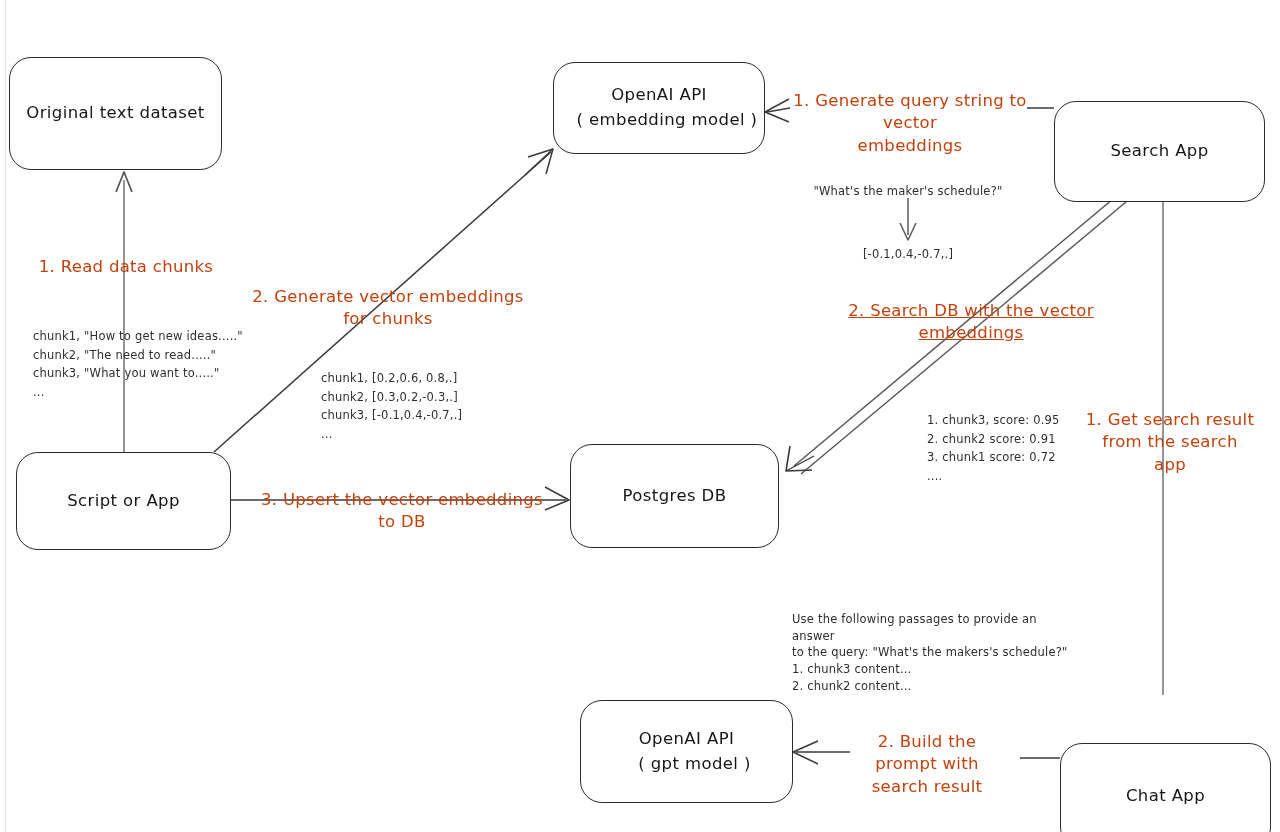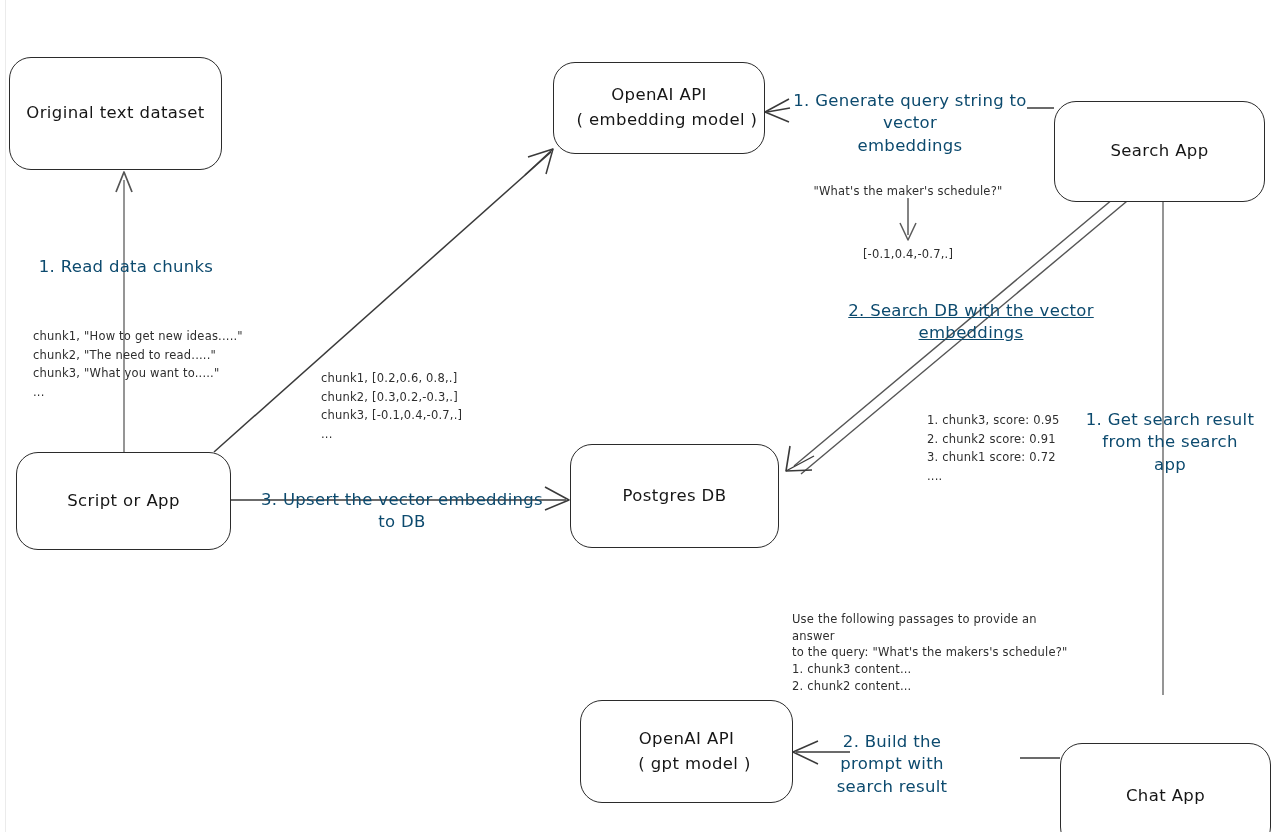--- a/index.html
+++ b/index.html
@@ -47,21 +47,21 @@
     letter-spacing: 0.4px;
     line-height: 1.5;
     color: #161616;
   }
   .node .l2 { display: block; margin-left: 16px; }
   .note {
     position: absolute;
     font-size: 16.5px;
     line-height: 1.35;
     letter-spacing: 0.3px;
-    color: #0c4a6e;
+    color: #c2410c;
     text-align: center;
     white-space: pre-line;
   }
   .small {
     position: absolute;
     font-size: 11.5px;
     line-height: 1.62;
     letter-spacing: 0.2px;
     color: #2e2e2e;
     white-space: pre-line;
@@ -157,32 +157,33 @@
     <span class="l1">Chat App</span>
   </div>
 
   <div class="node" style="left:580px; top:700px; width:213px; height:103px;">
     <span class="l1">OpenAI API</span>
     <span class="l2">( gpt model )</span>
   </div>
 
   <div class="note" style="left:36px; top:256px; width:180px;">1. Read data chunks</div>
 
+  <div class="note" style="left:238px; top:286px; width:300px;">2. Generate vector embeddings for chunks</div>
 
   <div class="note" style="left:252px; top:489px; width:300px;">3. Upsert the vector embeddings  to DB</div>
 
   <div class="note" style="left:790px; top:90px; width:240px;">1. Generate query string to vector
 embeddings</div>
 
   <div class="note" style="left:826px; top:300px; width:290px;text-decoration:underline;">2. Search DB with the vector embeddings</div>
 
   <div class="note" style="left:1085px; top:409px; width:170px;">1. Get search result
 from the search app</div>
 
-  <div class="note" style="left:812px; top:731px; width:160px;text-align:center;">2. Build the prompt with
+  <div class="note" style="left:847px; top:731px; width:160px;text-align:center;">2. Build the prompt with
 search result</div>
 
   <div class="small" style="left:33px; top:327px; width:220px;">chunk1, "How to get new ideas....."
 chunk2, "The need to read....."
 chunk3, "What you want to....."
 ...</div>
 
   <div class="small" style="left:321px; top:369px; width:220px;">chunk1, [0.2,0.6, 0.8,.]
 chunk2, [0.3,0.2,-0.3,.]
 chunk3, [-0.1,0.4,-0.7,.]

